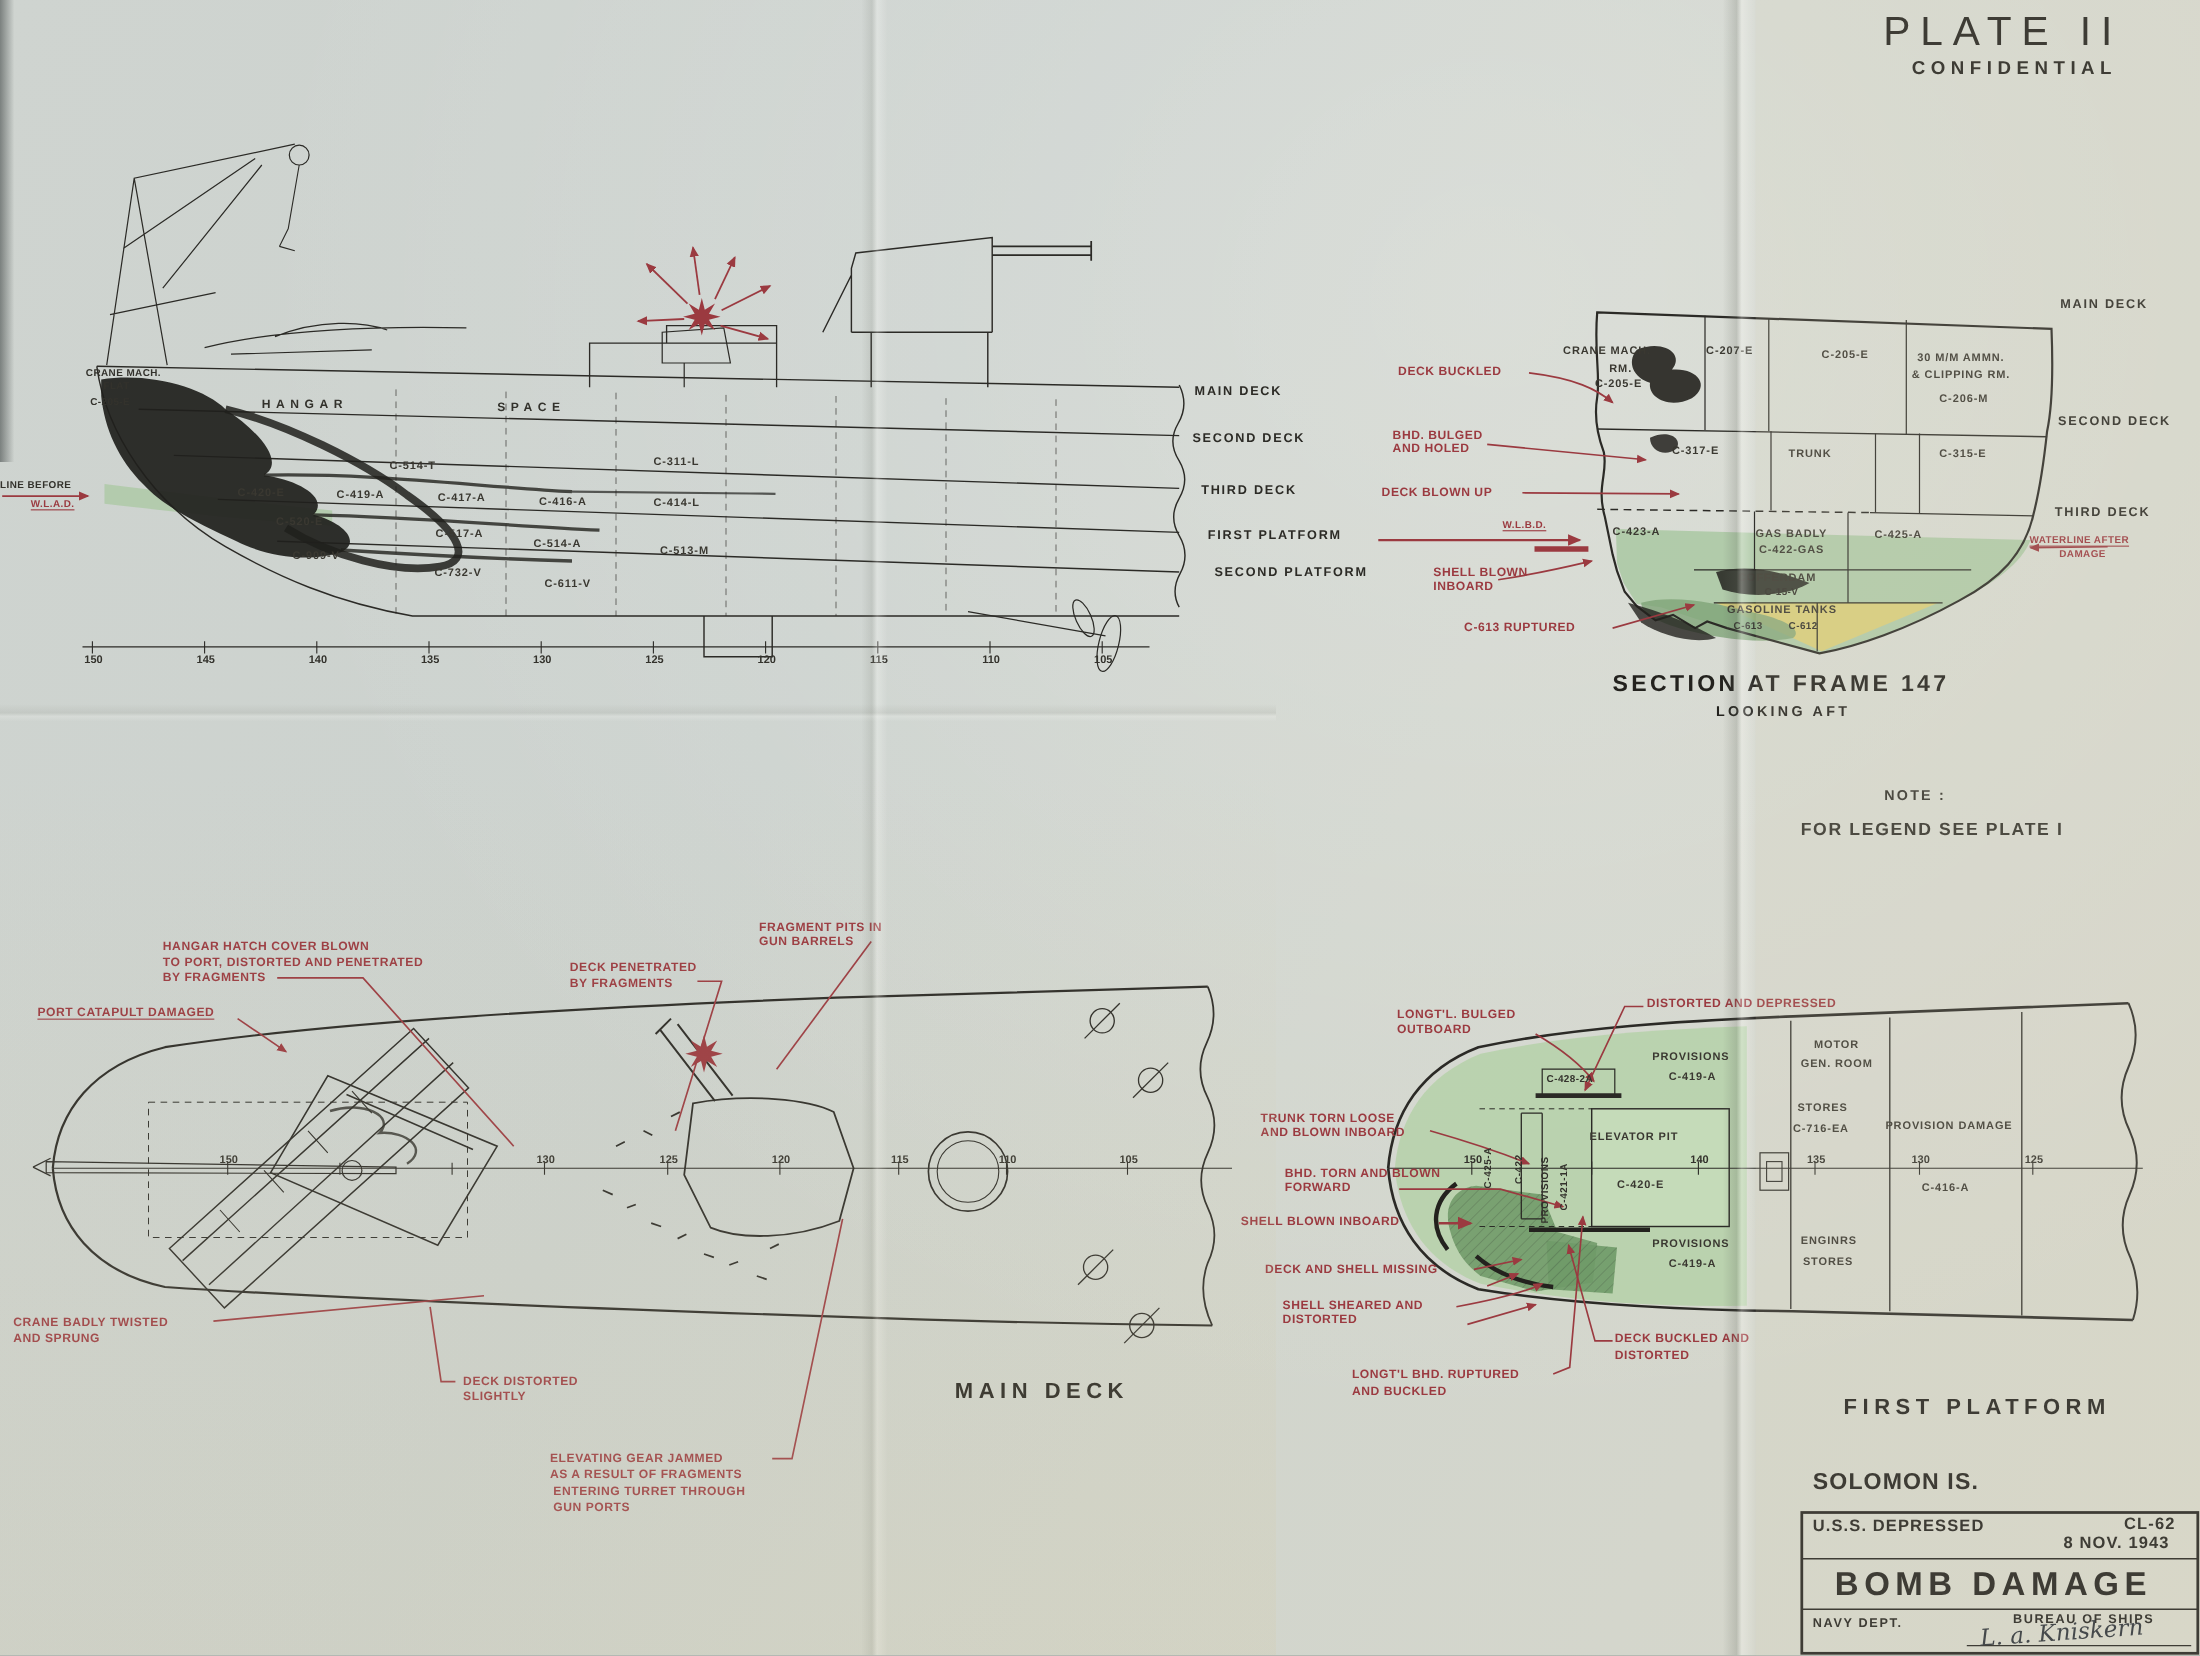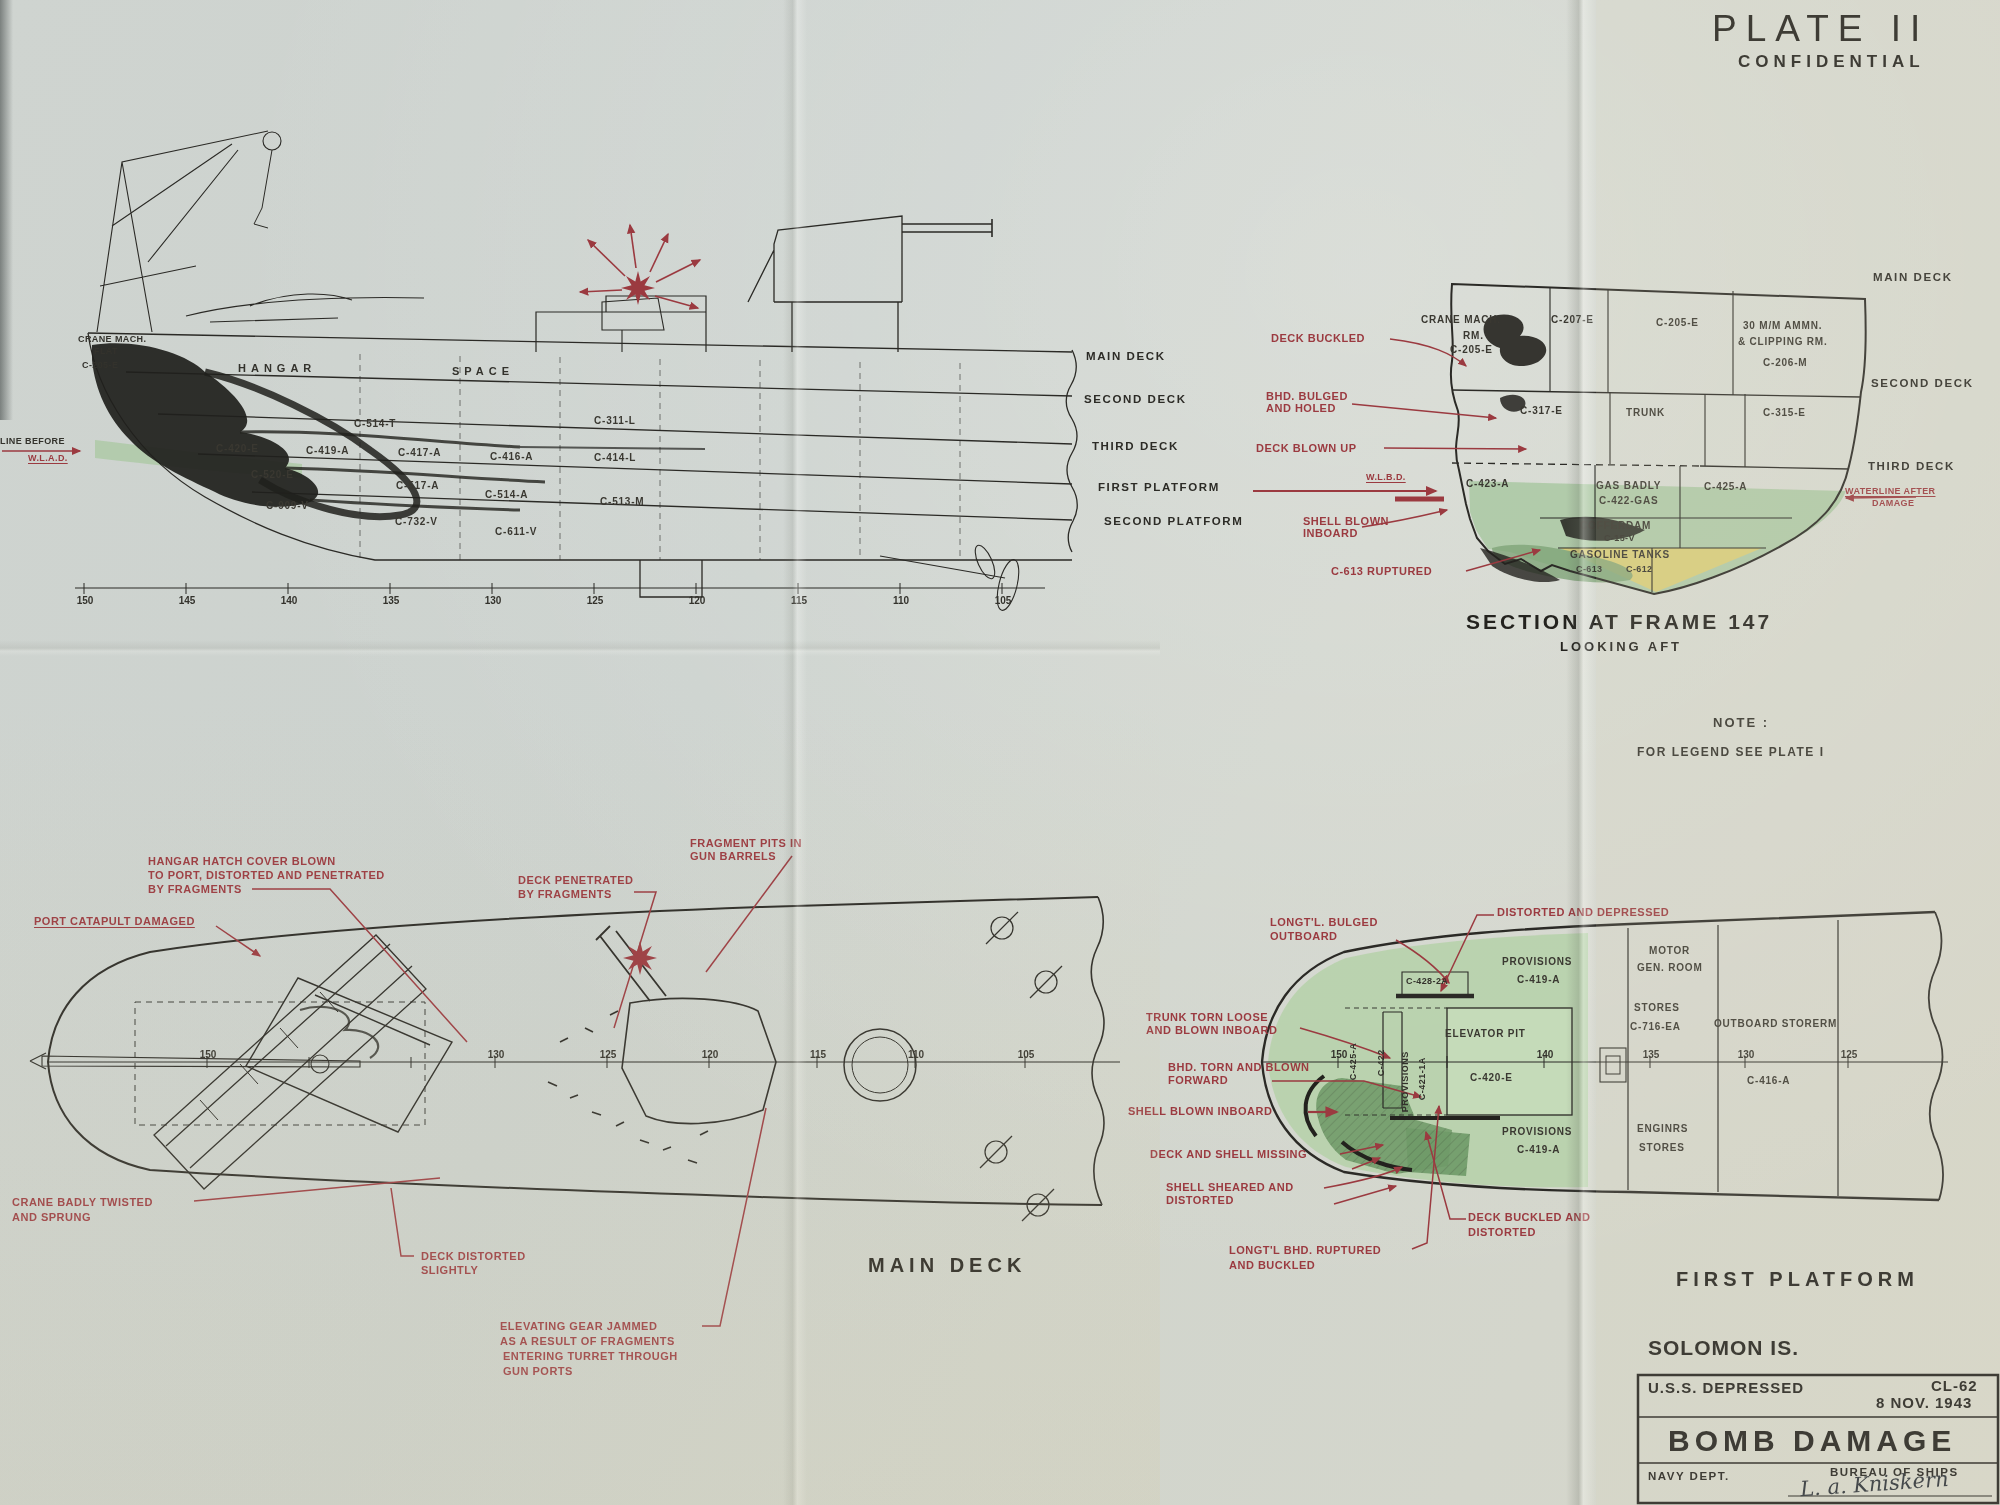--- a/index.html
+++ b/index.html
@@ -277,21 +277,21 @@
   <div class="lbl tiny red u" style="left:1366px;top:472px">W.L.B.D.</div>
   <div class="lbl ann red" style="left:1303px;top:515px">SHELL BLOWN</div>
   <div class="lbl ann red" style="left:1303px;top:527px">INBOARD</div>
   <div class="lbl ann red" style="left:1331px;top:565px">C-613 RUPTURED</div>
   <div class="lbl tiny red u" style="left:1845px;top:486px">WATERLINE AFTER</div>
   <div class="lbl tiny red" style="left:1872px;top:498px">DAMAGE</div>
   <div class="lbl t-section" style="left:1466px;top:610px">SECTION AT FRAME 147</div>
   <div class="lbl t-sub" style="left:1560px;top:640px">LOOKING AFT</div>
 
   <div class="lbl" style="left:1713px;top:716px;font-size:13px;letter-spacing:2px">NOTE :</div>
-  <div class="lbl" style="left:1637px;top:746px;font-size:12px;letter-spacing:1.5px">FOR LEGEND SEE PLATE I</div>
+  <div class="lbl" style="left:1637px;top:746px;font-size:16px;letter-spacing:1.5px">FOR LEGEND SEE PLATE I</div>
 
   <div class="lbl ann red" style="left:148px;top:855px">HANGAR HATCH COVER BLOWN</div>
   <div class="lbl ann red" style="left:148px;top:869px">TO PORT, DISTORTED AND PENETRATED</div>
   <div class="lbl ann red" style="left:148px;top:883px">BY FRAGMENTS</div>
   <div class="lbl ann red u" style="left:34px;top:915px">PORT CATAPULT DAMAGED</div>
   <div class="lbl ann red" style="left:518px;top:874px">DECK PENETRATED</div>
   <div class="lbl ann red" style="left:518px;top:888px">BY FRAGMENTS</div>
   <div class="lbl ann red" style="left:690px;top:837px">FRAGMENT PITS IN</div>
   <div class="lbl ann red" style="left:690px;top:850px">GUN BARRELS</div>
   <div class="lbl ann red" style="left:12px;top:1196px">CRANE BADLY TWISTED</div>
@@ -310,21 +310,21 @@
   <div class="lbl fr" style="left:805px;top:1049px">115</div>
   <div class="lbl fr" style="left:903px;top:1049px">110</div>
   <div class="lbl fr" style="left:1013px;top:1049px">105</div>
 
   <div class="lbl cpt" style="left:1502px;top:956px">PROVISIONS</div>
   <div class="lbl cpt" style="left:1517px;top:974px">C-419-A</div>
   <div class="lbl cpt" style="left:1649px;top:945px">MOTOR</div>
   <div class="lbl cpt" style="left:1637px;top:962px">GEN. ROOM</div>
   <div class="lbl cpt" style="left:1634px;top:1002px">STORES</div>
   <div class="lbl cpt" style="left:1630px;top:1021px">C-716-EA</div>
-  <div class="lbl cpt" style="left:1714px;top:1018px">OUTBOARD STORERM</div>
+  <div class="lbl cpt" style="left:1714px;top:1018px">PROVISION DAMAGE</div>
   <div class="lbl cpt" style="left:1445px;top:1028px">ELEVATOR PIT</div>
   <div class="lbl cpt" style="left:1470px;top:1072px">C-420-E</div>
   <div class="lbl cpt" style="left:1747px;top:1075px">C-416-A</div>
   <div class="lbl cpt" style="left:1502px;top:1126px">PROVISIONS</div>
   <div class="lbl cpt" style="left:1517px;top:1144px">C-419-A</div>
   <div class="lbl cpt" style="left:1637px;top:1123px">ENGINRS</div>
   <div class="lbl cpt" style="left:1639px;top:1142px">STORES</div>
   <div class="lbl vert" style="left:1358px;top:1070px">C-425-A</div>
   <div class="lbl vert" style="left:1386px;top:1066px">C-422</div>
   <div class="lbl vert" style="left:1410px;top:1102px">PROVISIONS</div>

